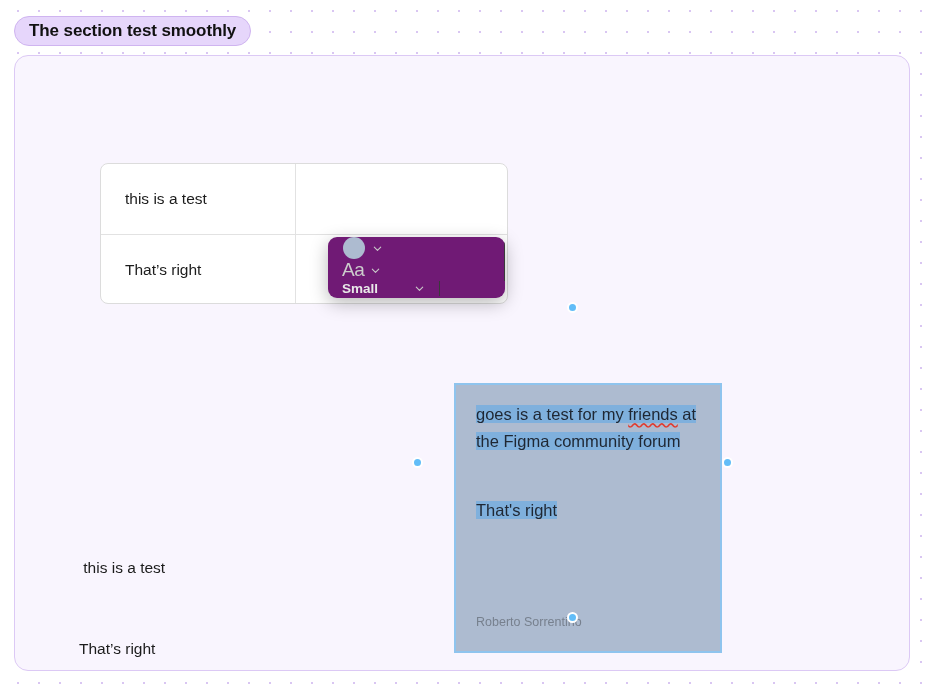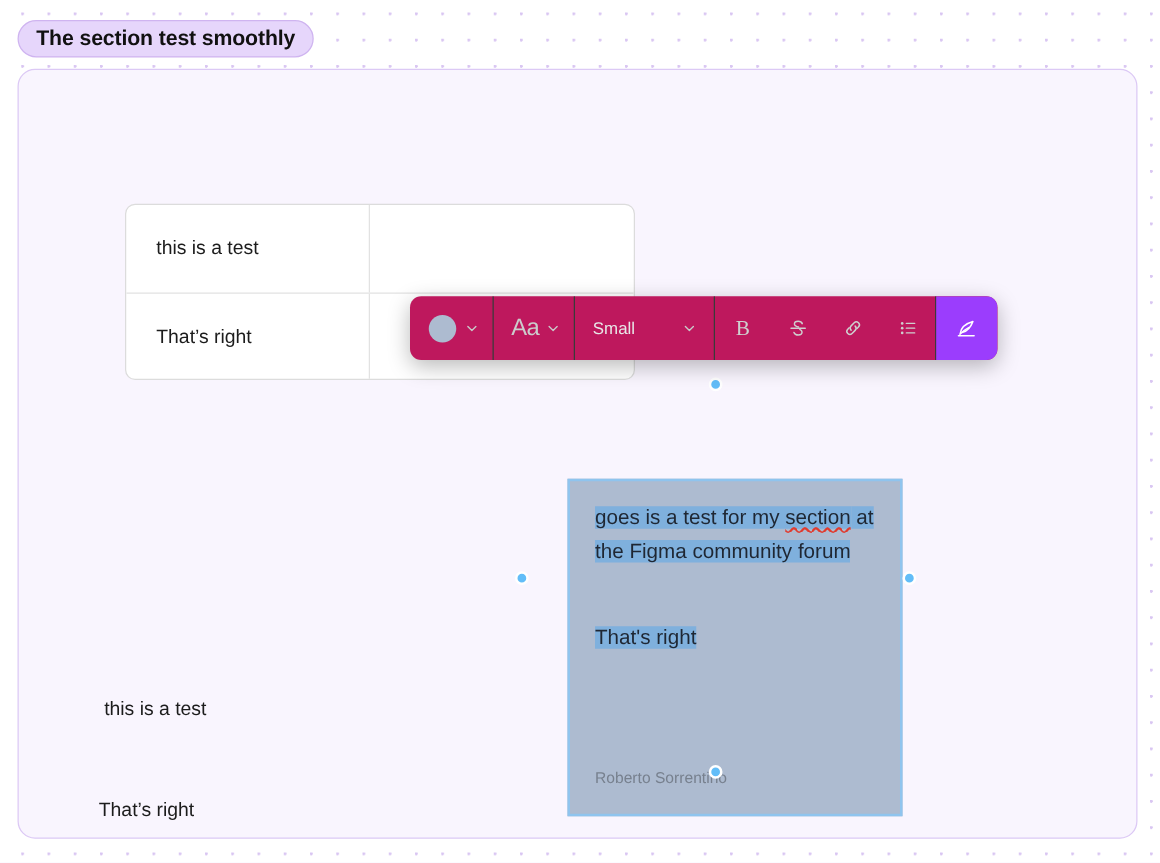--- a/index.html
+++ b/index.html
@@ -153,28 +153,29 @@
   #handle-top    { left: 567px; top: 302px; }
   #handle-left   { left: 412px; top: 457px; }
   #handle-right  { left: 722px; top: 457px; }
   #handle-bottom { left: 567px; top: 612px; }
 
   
   #format-toolbar {
     position: absolute;
     left: 328px;
     top: 237px;
-    height: 51px;
+    height: 61px;
     display: flex;
     align-items: stretch;
-    background: #be185d;
+    background: #701a75;
     border-radius: 9px;
     z-index: 10;
     box-shadow: 0 5px 18px rgba(0,0,0,0.28);
     overflow: hidden;
+    flex-direction: column;
   }
   .tb-group {
     display: flex;
     align-items: center;
     border-right: 1px solid #3a3a3a;
   }
   .tb-group:last-child { border-right: none; }
 
   .tb-btn {
     display: flex;
@@ -198,21 +199,21 @@
     color: #cccccc;
     letter-spacing: -0.5px;
   }
   #size-group {
     width: 112px;
     padding: 0 14px;
     justify-content: space-between;
   }
   #size-label {
     font-size: 13.5px;
-    font-weight: normal;
+    font-weight: bold;
     color: #e8e8e8;
   }
   #style-group { gap: 0px; }
   .icon-btn { width: 44px; }
   #bold-icon {
     font-size: 17px;
     font-family: "Liberation Serif", serif;
     color: #cfcfcf;
   }
   #ai-button {
@@ -247,21 +248,21 @@
     </div>
   </div>
 
   <div id="plain-text-object">
     <div> this is a test</div>
     <div>That’s right</div>
   </div>
 
   <div id="sticky-note">
     <div id="sticky-body">
-      <div id="sticky-para-1"><span class="sel"> goes is a test for my </span><span class="sel spell">section</span><span class="sel"> at the Figma community forum</span></div>
+      <div id="sticky-para-1"><span class="sel"> goes is a test for my </span><span class="sel spell">friends</span><span class="sel"> at the Figma community forum</span></div>
       <div id="sticky-para-2"><span class="sel">That's right</span></div>
     </div>
     <div id="sticky-author">Roberto Sorrentino</div>
   </div>
 
 </div>
 
 <div class="handle" id="handle-top"></div>
 <div class="handle" id="handle-left"></div>
 <div class="handle" id="handle-right"></div>

